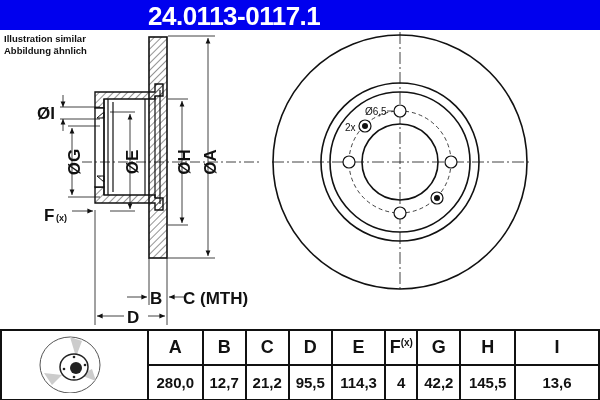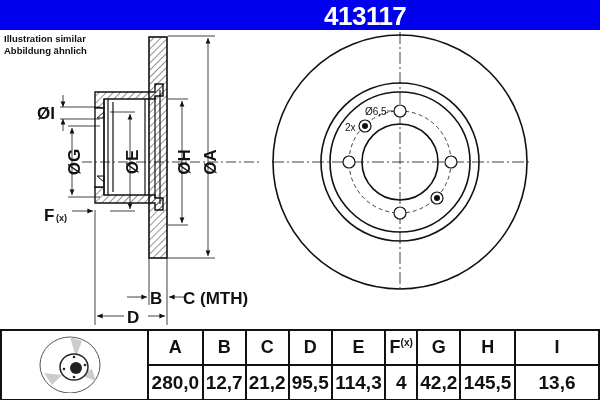--- a/index.html
+++ b/index.html
@@ -5,29 +5,29 @@
   html,body{margin:0;padding:0;}
   body{width:600px;height:400px;position:relative;background:#fff;overflow:hidden;font-family:"Liberation Sans",sans-serif;}
   .header{position:absolute;left:0;top:0;width:600px;height:30px;background:#0000ee;color:#fff;}
   .header .pn{position:absolute;left:148px;top:1px;font-size:26px;font-weight:bold;letter-spacing:-0.5px;}
   .header .pn2{position:absolute;left:324px;top:1px;font-size:26px;font-weight:bold;letter-spacing:-0.5px;}
   .note{position:absolute;left:4px;top:33px;font-size:9.5px;font-weight:bold;line-height:12px;color:#111;}
   svg.drw{position:absolute;left:0;top:30px;}
   table.dims{position:absolute;left:0;top:329px;width:600px;height:70px;border-collapse:collapse;}
   table.dims td{border:2px solid #111;text-align:center;font-weight:bold;color:#111;padding:0;}
   table.dims tr.hdr td{font-size:18px;height:33px;}
-  table.dims tr.val td{font-size:19px;height:33px;}
+  table.dims tr.val td{font-size:15px;height:33px;}
   td.img{width:145px;}
   .fsmall{font-size:10px;vertical-align:top;}
 </style>
 </head>
 <body>
 
 <div class="header">
-  <span class="pn2">413117</span>
+  <span class="pn">24.0113-0117.1</span>
 </div>
 
 <div class="note">
   <div>Illustration similar</div>
   <div>Abbildung ähnlich</div>
 </div>
 
 <svg class="drw" width="600" height="300" viewBox="0 30 600 300">
   <defs>
     <pattern id="hatch" width="5" height="5" patternUnits="userSpaceOnUse" patternTransform="rotate(45)">

